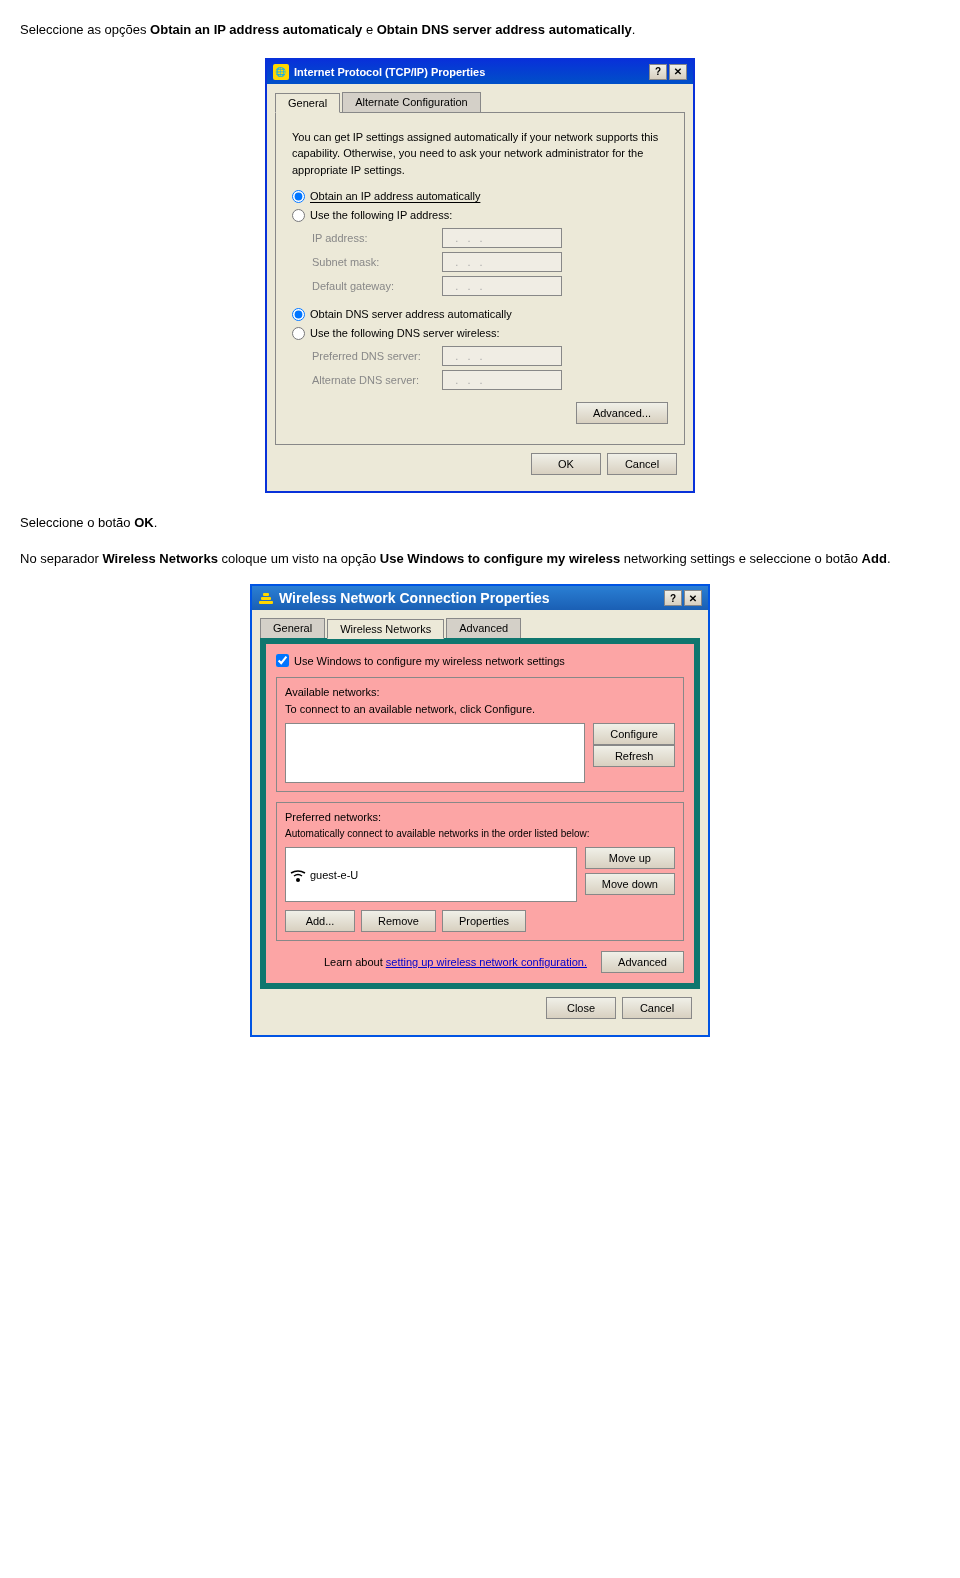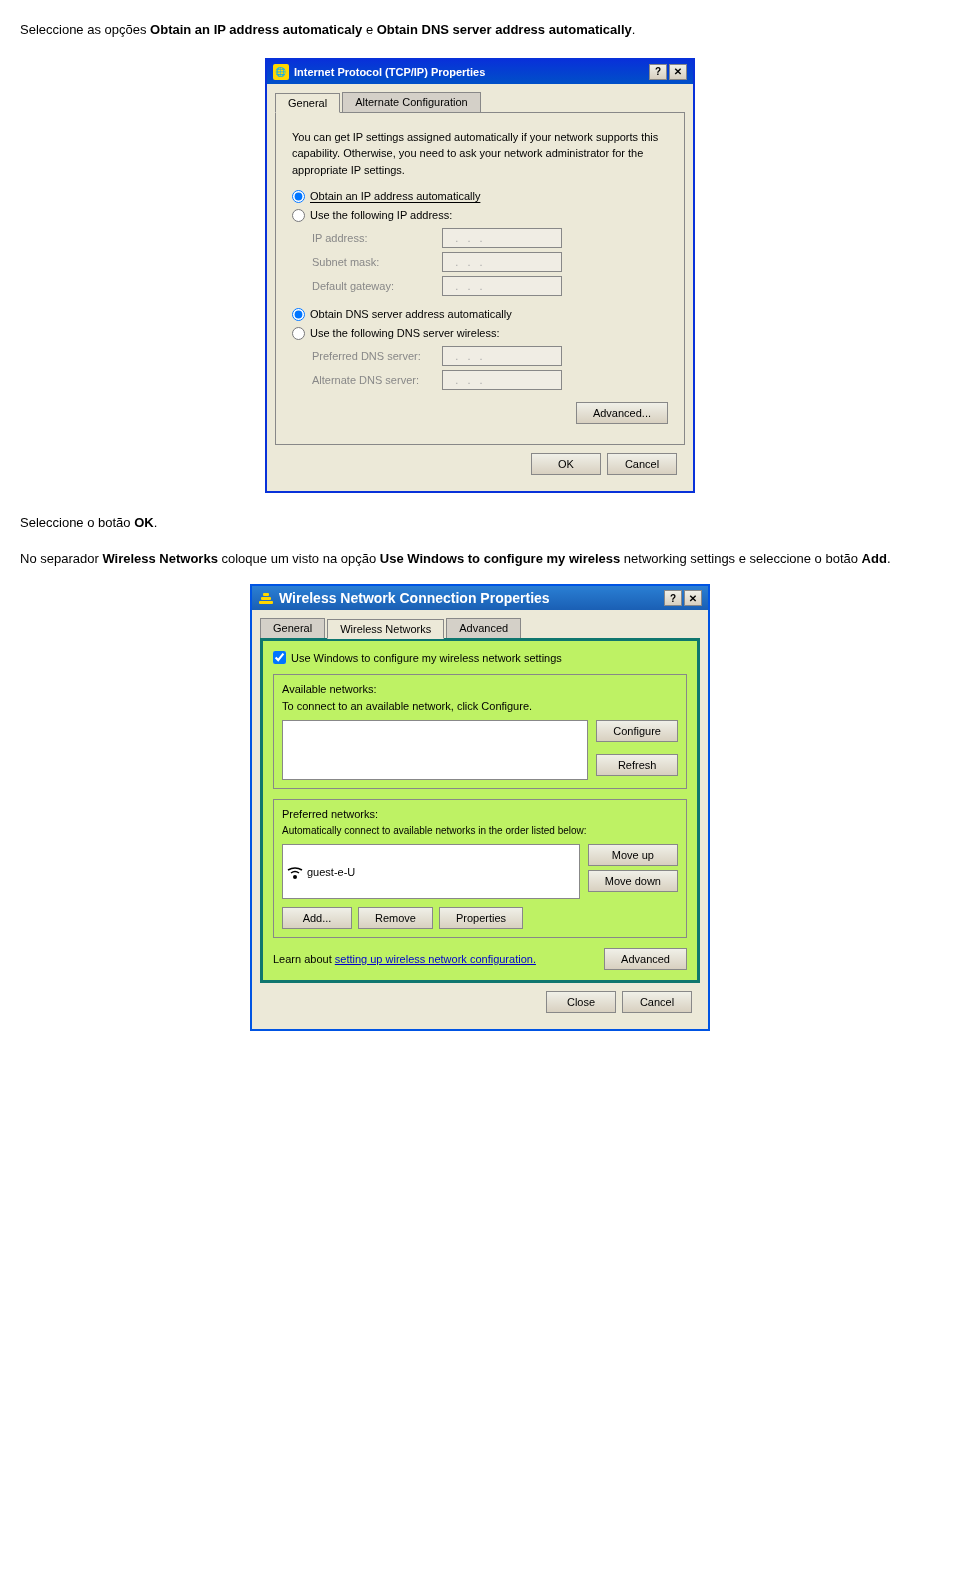--- a/index.html
+++ b/index.html
@@ -260,22 +260,22 @@
 
     .wireless-tab.active {
       background: #ece9d8;
       border-bottom: 1px solid #ece9d8;
       z-index: 1;
       position: relative;
       top: 1px;
     }
 
     .wireless-tab-content {
-      border: 3px solid #0f766e;
-      background: #bef264;
+      border: 6px solid #0f766e;
+      background: #fca5a5;
       padding: 10px;
       font-size: 11px;
     }
 
     .checkbox-row {
       display: flex;
       align-items: center;
       gap: 5px;
       margin-bottom: 10px;
     }
@@ -300,21 +300,21 @@
     .network-list {
       flex: 1;
       height: 60px;
       border: 1px solid #888;
       background: #fff;
     }
 
     .available-buttons {
       display: flex;
       flex-direction: column;
-      gap: 12px;
+      gap: 0;
     }
 
     .preferred-area {
       display: flex;
       gap: 8px;
       margin-top: 6px;
     }
 
     .preferred-list {
       flex: 1;
@@ -349,20 +349,21 @@
       gap: 6px;
       margin-top: 8px;
     }
 
     .learn-row {
       display: flex;
       justify-content: space-between;
       align-items: center;
       margin-top: 8px;
       font-size: 11px;
+      margin-left: 48px;
     }
 
     .learn-link {
       color: #0000cc;
       text-decoration: underline;
       cursor: pointer;
     }
 
     .wireless-dialog-buttons {
       display: flex;

